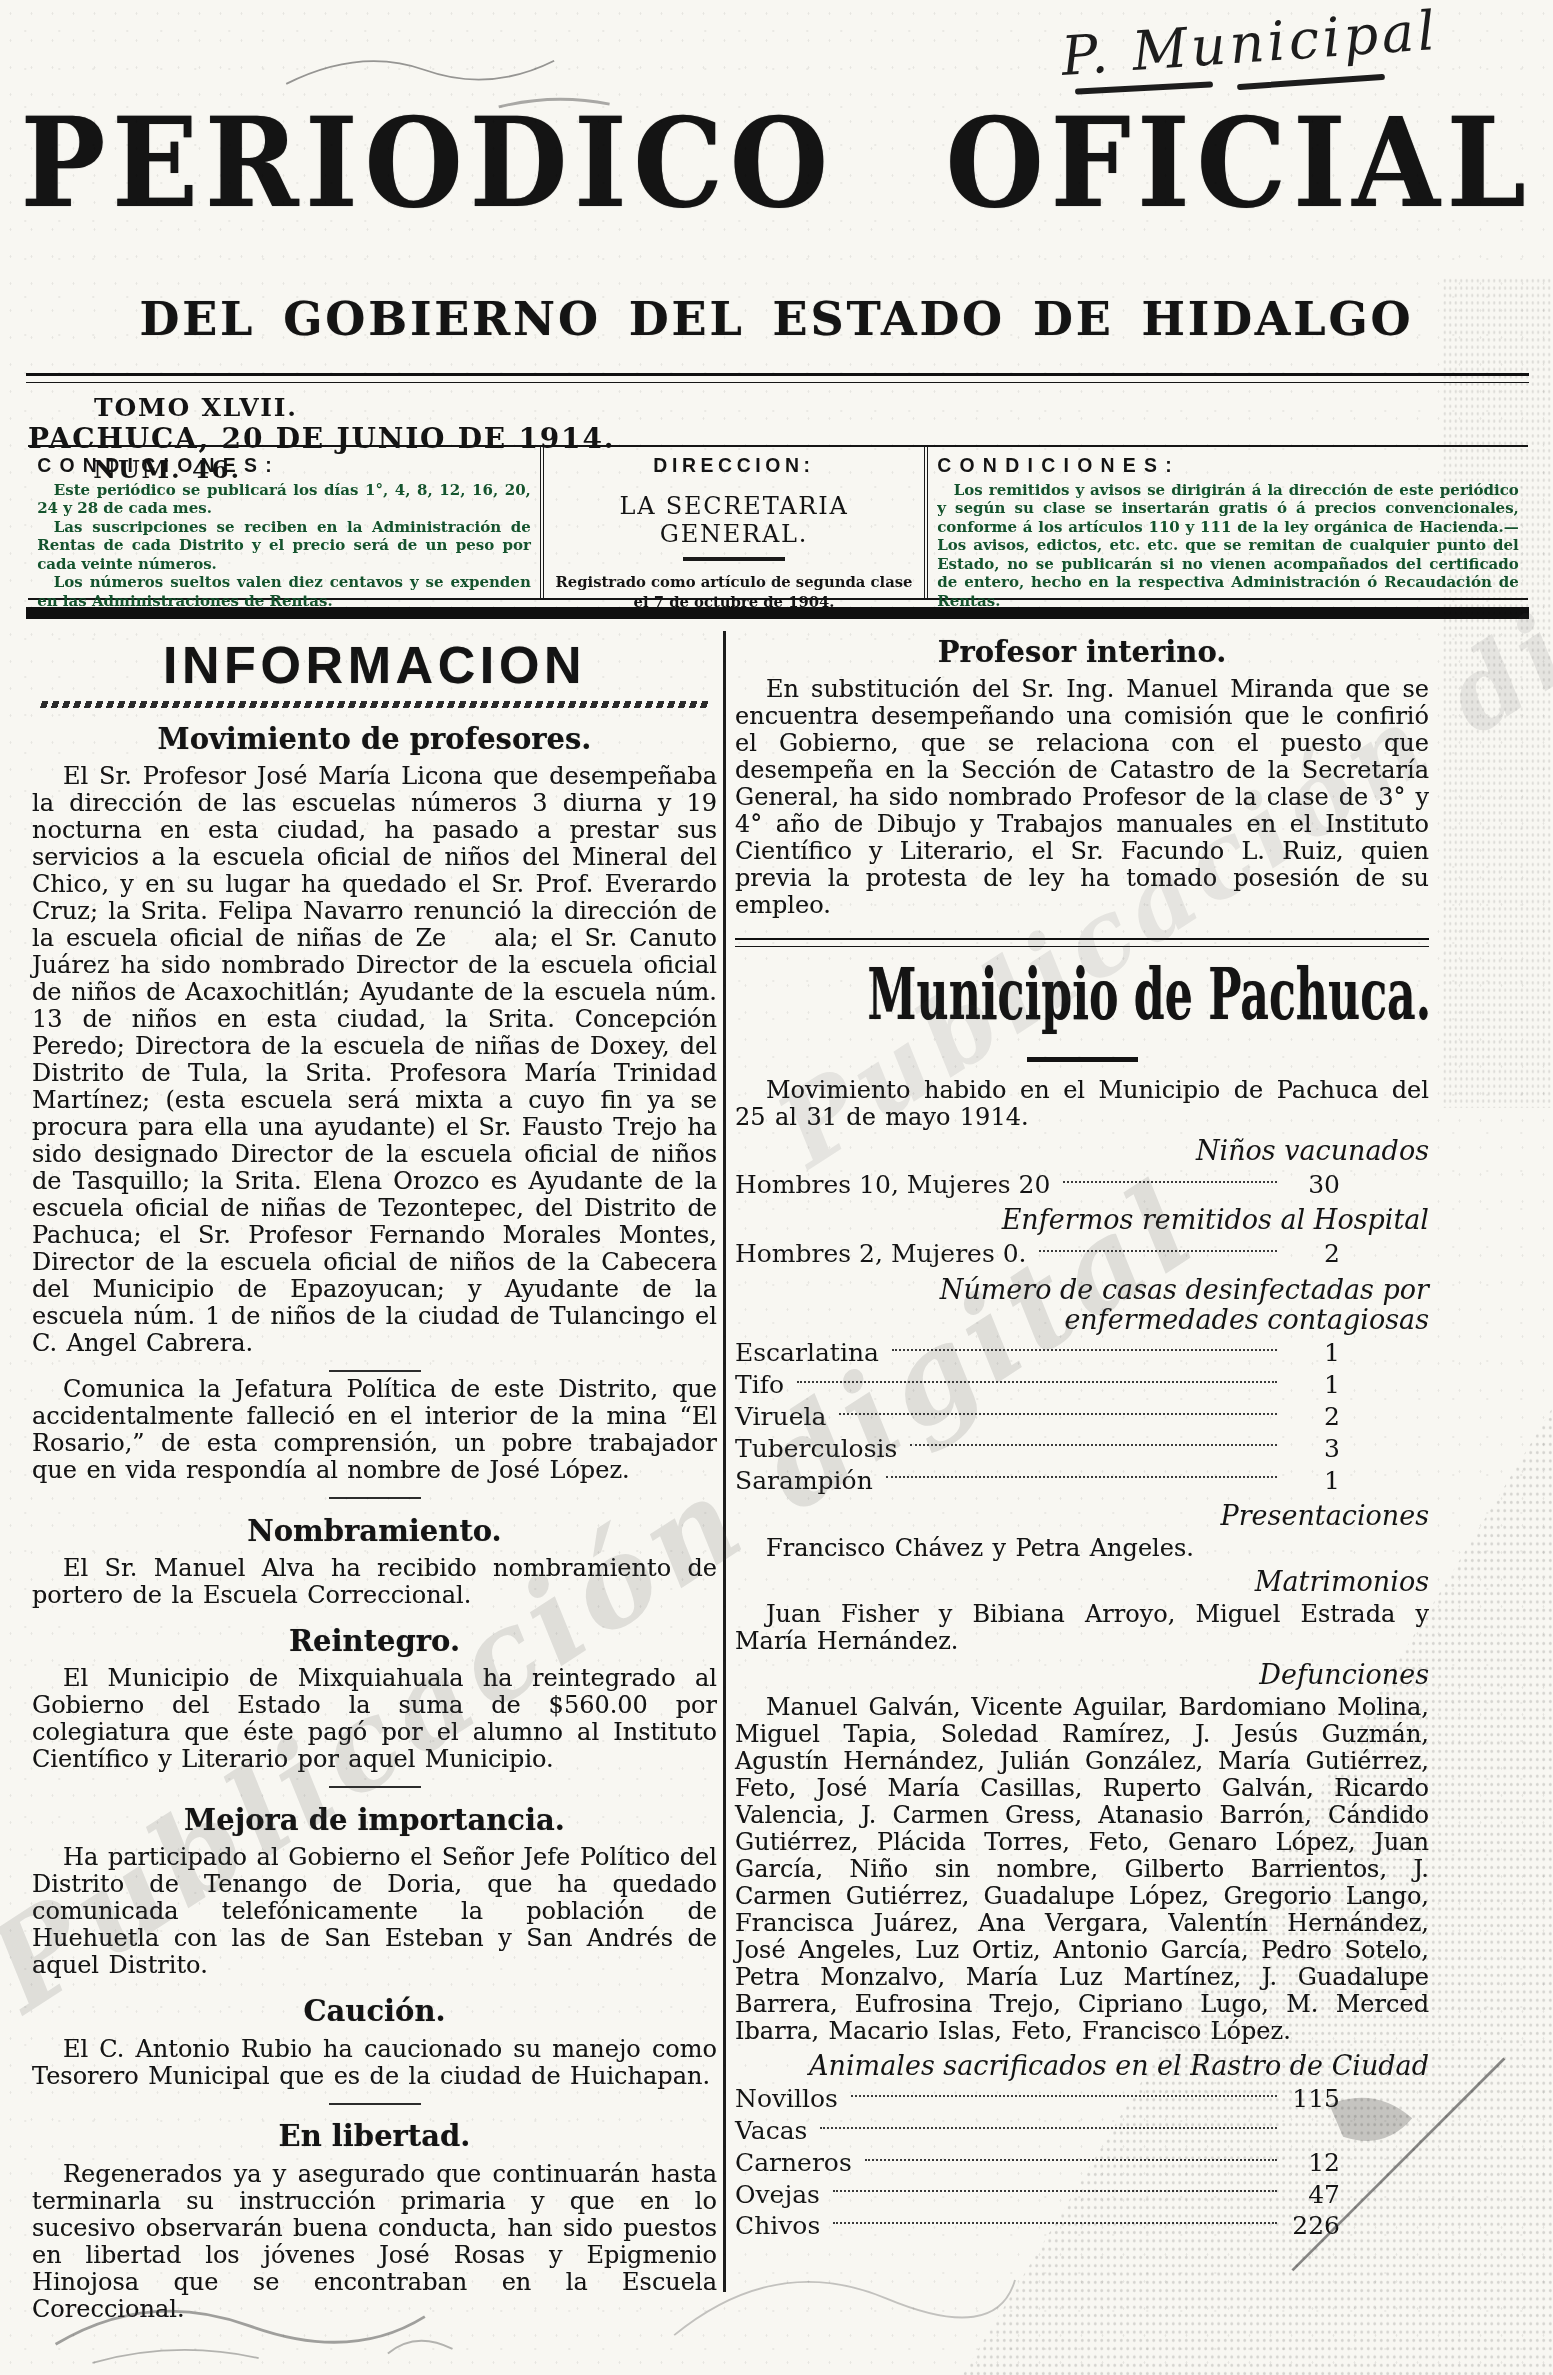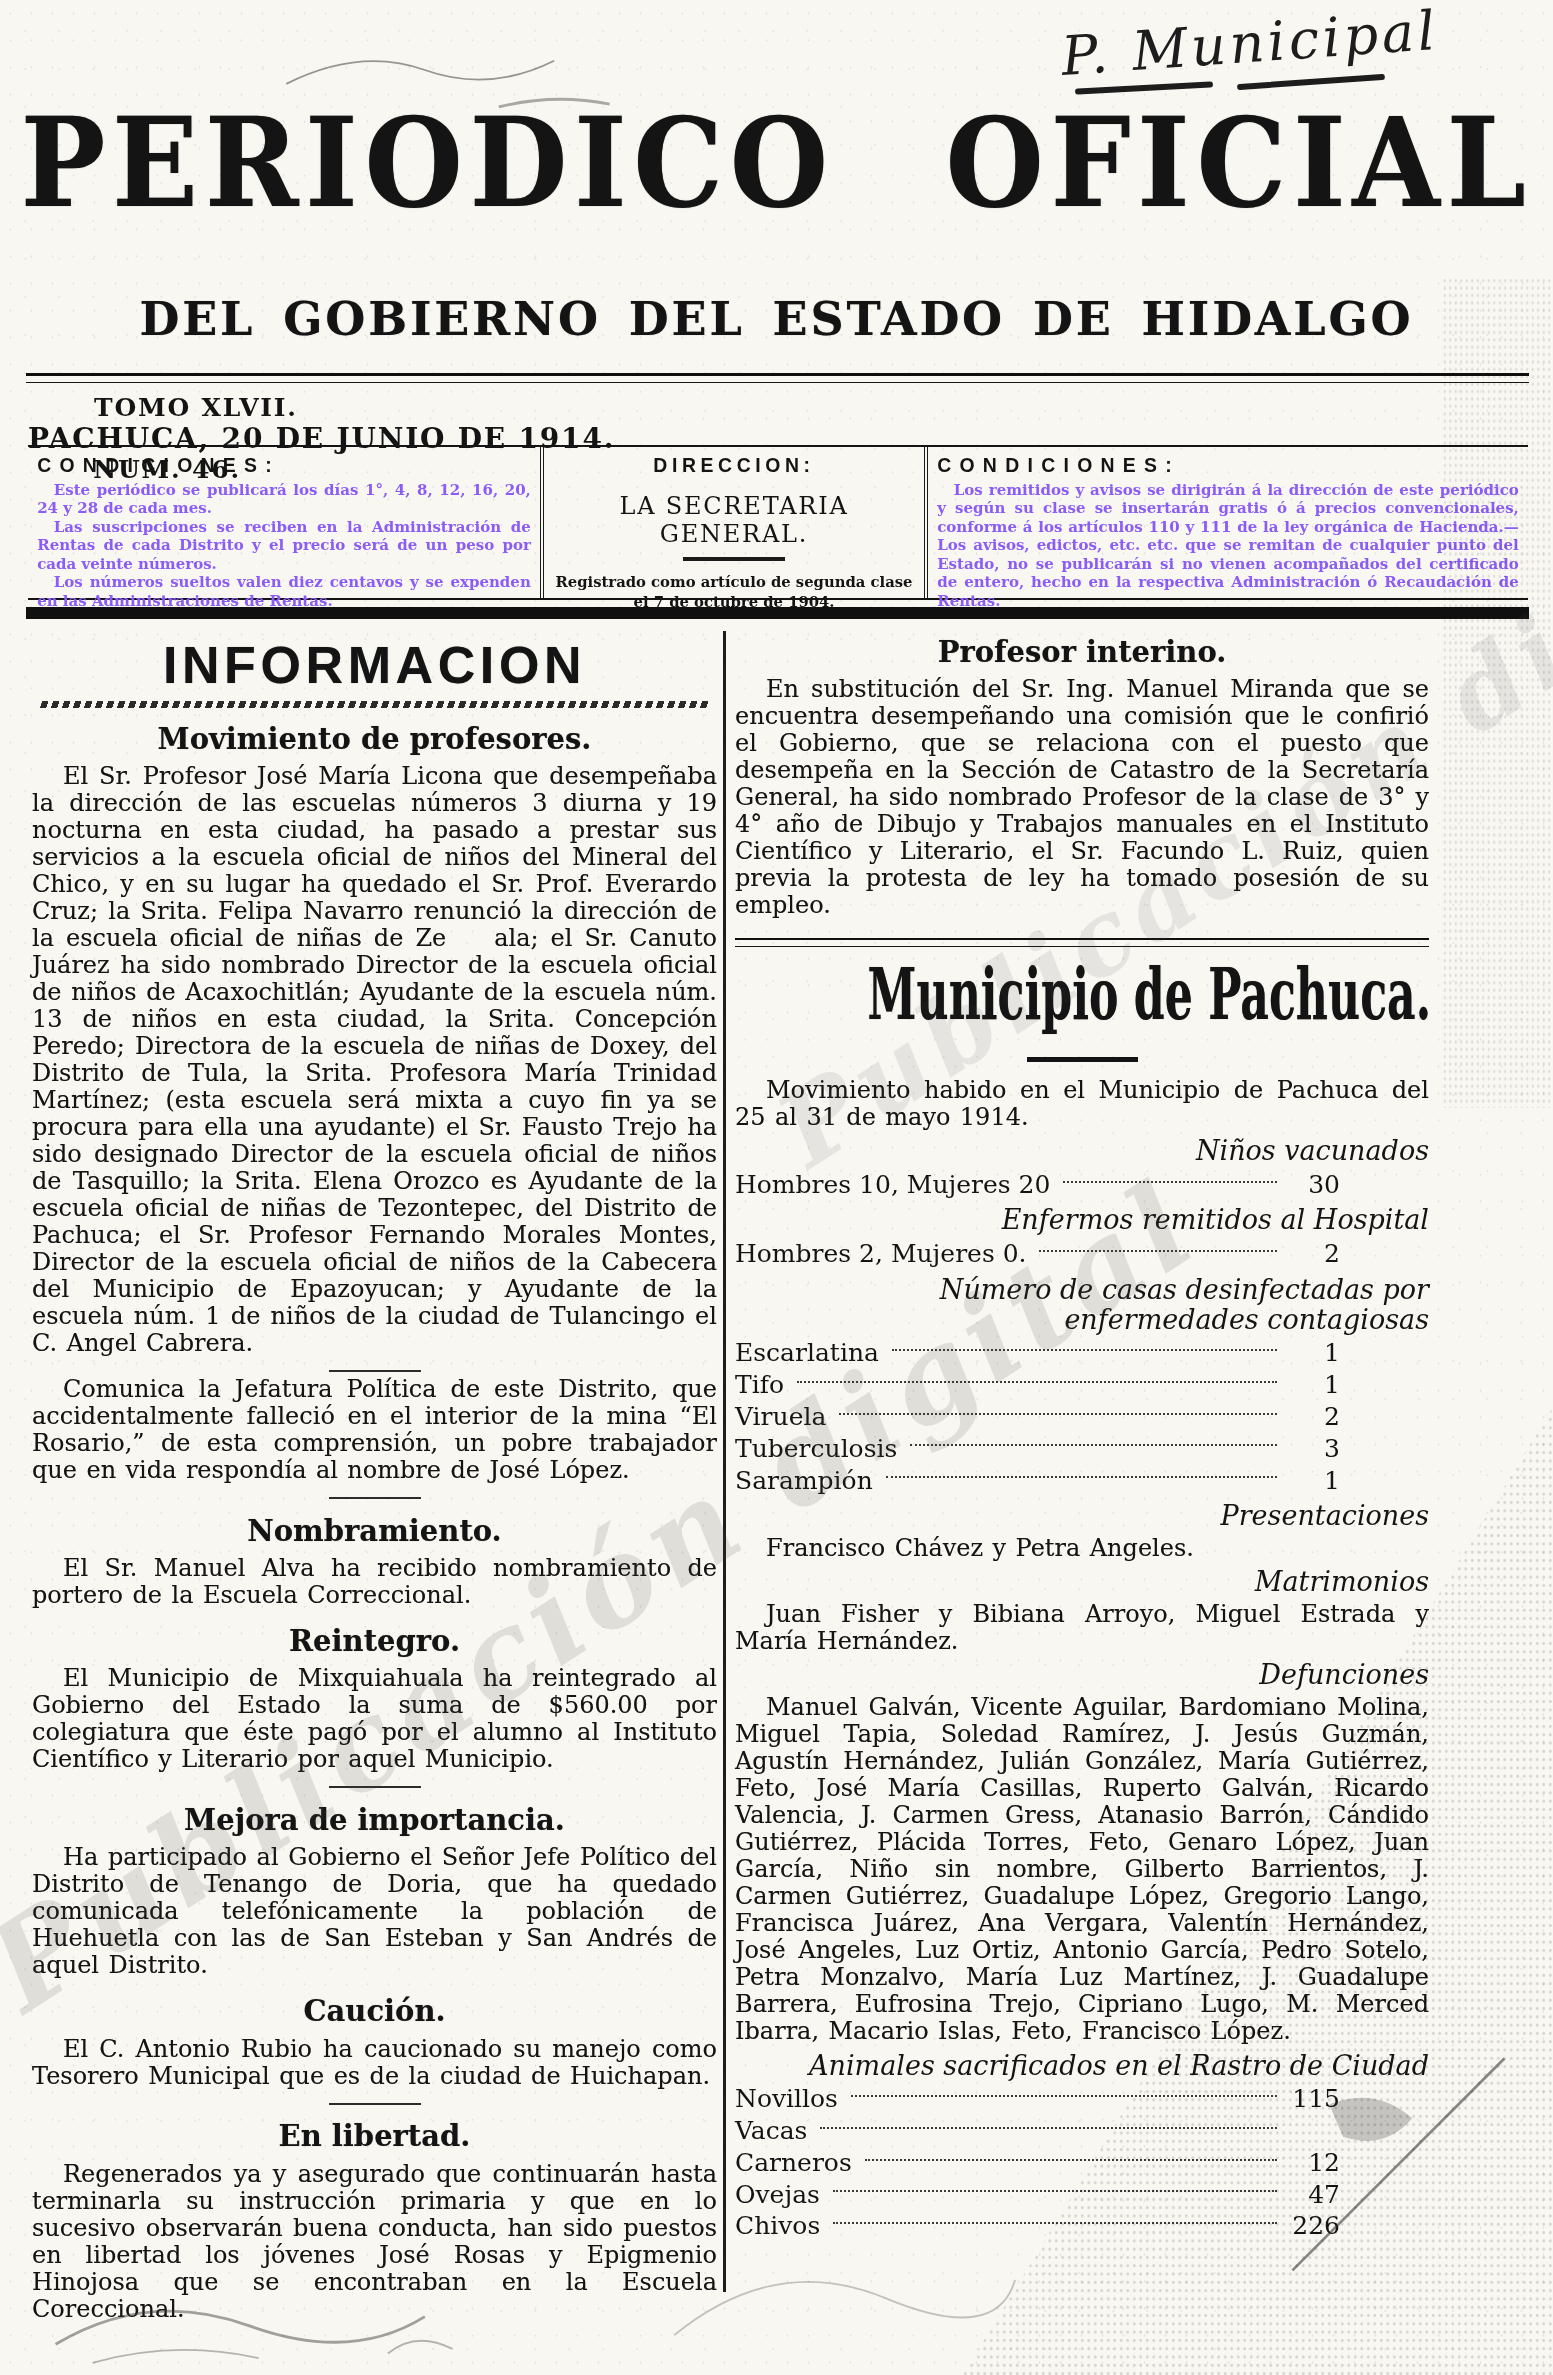--- a/index.html
+++ b/index.html
@@ -57,21 +57,21 @@
     border-top:2.8px solid #151515;border-bottom:2.8px solid #151515;
     display:flex;box-sizing:border-box;
   }
   .box{box-sizing:border-box;padding:5.5px 9.2px;}
   .box-left{width:512px;}
   .box-mid{width:388px;border-left:4.6px double #1a1a1a;border-right:4.6px double #1a1a1a;text-align:center;}
   .box-right{flex:1;}
   .box-title{font-family:"Liberation Sans","DejaVu Sans",sans-serif;
     font-weight:bold;font-size:19.4px;letter-spacing:8.3px;margin:1.8px 0 3.7px;}
   .box small, .box .fine{display:block;font-size:15px;line-height:18.5px;font-weight:bold;
-    text-align:justify;color:#8b5cf6;}
+    text-align:justify;color:#14532d;}
   .fine-ind{text-indent:16.6px;}
   .mid-main{font-size:24px;letter-spacing:1.8px;margin-top:15px;}
   .mid-div{width:102px;height:3.7px;background:#1a1a1a;margin:9.2px auto 11px;}
   .mid-note{font-size:14.8px;line-height:19.4px;font-weight:bold;text-align:center;}
   .black-bar{position:absolute;top:607px;left:26px;width:1503px;height:12px;background:#101010;}
   .col-rule{position:absolute;top:631px;left:723px;width:2.8px;height:1661px;background:#1d1d1d;}
   .col{position:absolute;top:635px;box-sizing:border-box;}
   .col-left{left:32px;width:685px;}
   .col-right{left:735px;width:694px;}
   .informacion{

